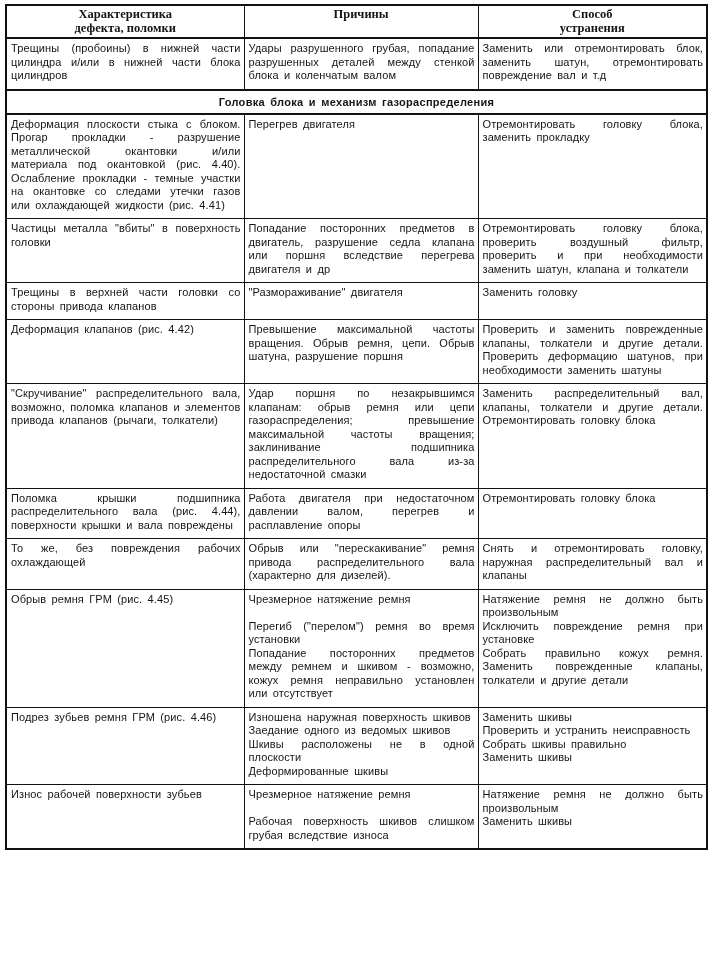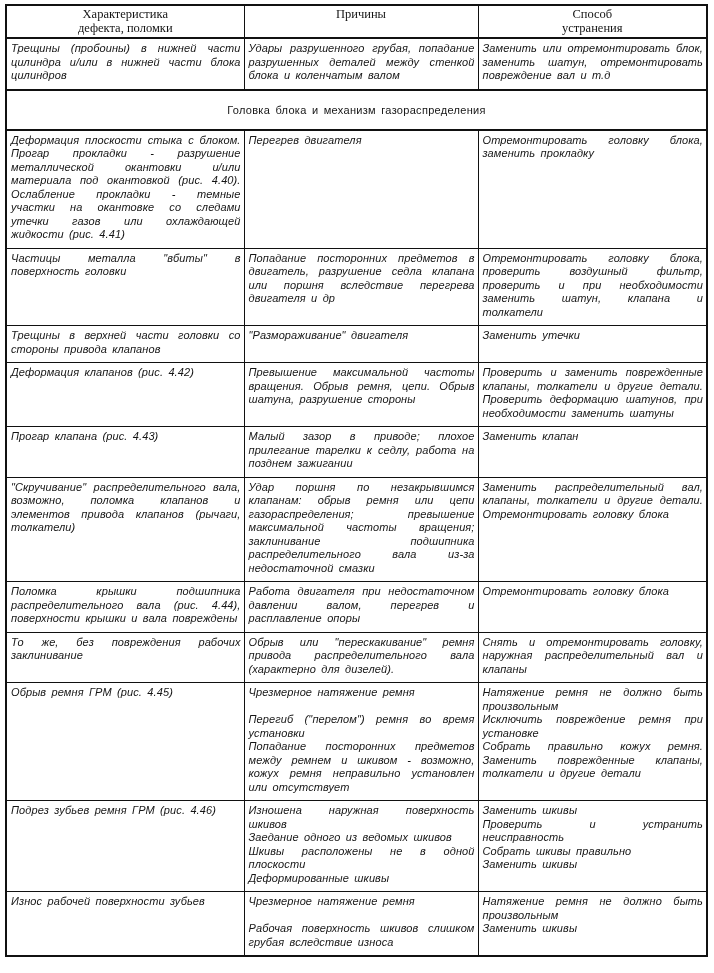--- a/index.html
+++ b/index.html
@@ -23,43 +23,42 @@
   }
   col.c1 { width: 238px; }
   col.c2 { width: 234px; }
   col.c3 { width: 229px; }
   th, td {
     border: 1px solid #111;
     vertical-align: top;
   }
   thead th {
     font-family: "Liberation Serif", serif;
-    font-weight: normal;
+    font-weight: bold;
     font-size: 12.5px;
     line-height: 14px;
     text-align: center;
     white-space: pre-line;
     padding: 1px 4px 2px 4px;
     border-bottom: 2px solid #111;
   }
   td.cell {
     font-size: 11px;
     line-height: 13.5px;
     padding: 3px 3px 6px 4px;
     text-align: justify;
     white-space: pre-line;
     word-spacing: 2.2px;
     letter-spacing: 0.1px;
-    font-style: italic;
   }
   tr.section td {
     font-size: 11px;
-    font-weight: normal;
+    font-weight: bold;
     text-align: center;
-    padding: 13px 2px;
+    padding: 5px 2px;
     letter-spacing: 0.3px;
     word-spacing: 2px;
     border-top: 2px solid #111;
     border-bottom: 2px solid #111;
     white-space: normal;
   }
 </style>
 </head>
 <body>
 
@@ -94,44 +93,39 @@
         <td class="cell">Отремонтировать головку блока, заменить прокладку</td>
       </tr>
       <tr>
         <td class="cell">Частицы металла "вбиты" в поверхность головки</td>
         <td class="cell">Попадание посторонних предметов в двигатель, разрушение седла клапана или поршня вследствие перегрева двигателя и др</td>
         <td class="cell">Отремонтировать головку блока, проверить воздушный фильтр, проверить и при необходимости заменить шатун, клапана и толкатели</td>
       </tr>
       <tr>
         <td class="cell">Трещины в верхней части головки со стороны привода клапанов</td>
         <td class="cell">"Размораживание" двигателя</td>
-        <td class="cell">Заменить утечки</td>
+        <td class="cell">Заменить головку</td>
       </tr>
       <tr>
         <td class="cell">Деформация клапанов (рис. 4.42)</td>
-        <td class="cell">Превышение максимальной частоты вращения. Обрыв ремня, цепи. Обрыв шатуна, разрушение стороны</td>
+        <td class="cell">Превышение максимальной частоты вращения. Обрыв ремня, цепи. Обрыв шатуна, разрушение поршня</td>
         <td class="cell">Проверить и заменить поврежденные клапаны, толкатели и другие детали. Проверить деформацию шатунов, при необходимости заменить шатуны</td>
-      </tr>
-      <tr>
-        <td class="cell">Прогар клапана (рис. 4.43)</td>
-        <td class="cell">Малый зазор в приводе; плохое прилегание тарелки к седлу, работа на позднем зажигании</td>
-        <td class="cell">Заменить клапан</td>
       </tr>
       <tr>
         <td class="cell">"Скручивание" распределительного вала, возможно, поломка клапанов и элементов привода клапанов (рычаги, толкатели)</td>
         <td class="cell">Удар поршня по незакрывшимся клапанам: обрыв ремня или цепи газораспределения; превышение максимальной частоты вращения; заклинивание подшипника распределительного вала из-за недостаточной смазки</td>
         <td class="cell">Заменить распределительный вал, клапаны, толкатели и другие детали. Отремонтировать головку блока</td>
       </tr>
       <tr>
         <td class="cell">Поломка крышки подшипника распределительного вала (рис. 4.44), поверхности крышки и вала повреждены</td>
         <td class="cell">Работа двигателя при недостаточном давлении валом, перегрев и расплавление опоры</td>
         <td class="cell">Отремонтировать головку блока</td>
       </tr>
       <tr>
-        <td class="cell">То же, без повреждения рабочих заклинивание</td>
+        <td class="cell">То же, без повреждения рабочих охлаждающей</td>
         <td class="cell">Обрыв или "перескакивание" ремня привода распределительного вала (характерно для дизелей).</td>
         <td class="cell">Снять и отремонтировать головку, наружная распределительный вал и клапаны</td>
       </tr>
       <tr>
         <td class="cell">Обрыв ремня ГРМ (рис. 4.45)</td>
         <td class="cell">Чрезмерное натяжение ремня
 
 Перегиб ("перелом") ремня во время установки
 Попадание посторонних предметов между ремнем и шкивом - возможно, кожух ремня неправильно установлен или отсутствует</td>
         <td class="cell">Натяжение ремня не должно быть произвольным

